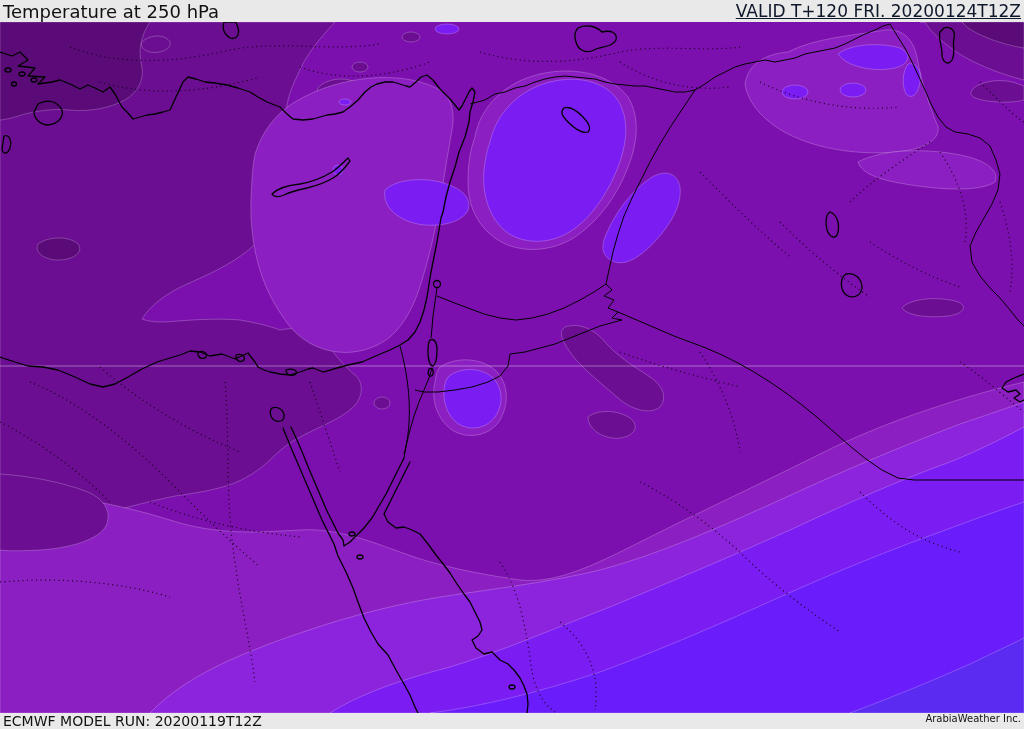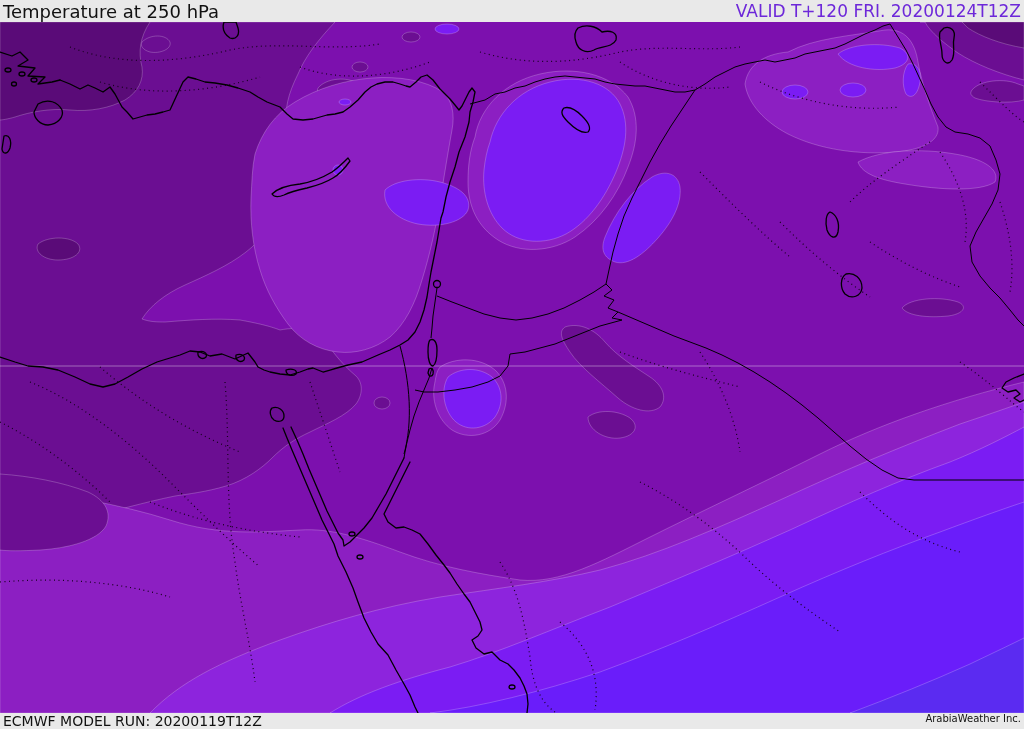--- a/index.html
+++ b/index.html
@@ -1,20 +1,20 @@
 <!DOCTYPE html>
 <html><head>
 <meta charset="utf-8">
 <style>
   html,body{margin:0;padding:0;background:#cccccc;}
   #frame{position:relative;width:1024px;height:729px;background:#e9e9e9;overflow:hidden;
          font-family:"DejaVu Sans","Liberation Sans",sans-serif;}
   #topbar{position:absolute;top:0;left:0;width:1024px;height:22px;background:#e9e9e9;z-index:3;}
   #topbar .left{position:absolute;left:3px;top:1px;font-size:18px;color:#111;letter-spacing:0px;}
-  #topbar .right{position:absolute;right:3px;top:1px;font-size:17px;color:#6d28d9;}
+  #topbar .right{position:absolute;right:3px;top:1px;font-size:17px;color:#0f172a;text-decoration:underline;}
   #botbar{position:absolute;top:713px;left:0;width:1024px;height:24px;background:#e9e9e9;z-index:3;}
   #botbar .left{position:absolute;left:3px;top:0px;font-size:14px;color:#111;}
   #botbar .right{position:absolute;right:3px;top:0px;font-size:10px;color:#111;}
   #mapwrap{position:absolute;top:22px;left:0;width:1024px;height:691px;z-index:1;}
   svg{display:block;}
 </style>
 </head>
 <body>
 
 <div id="frame">

